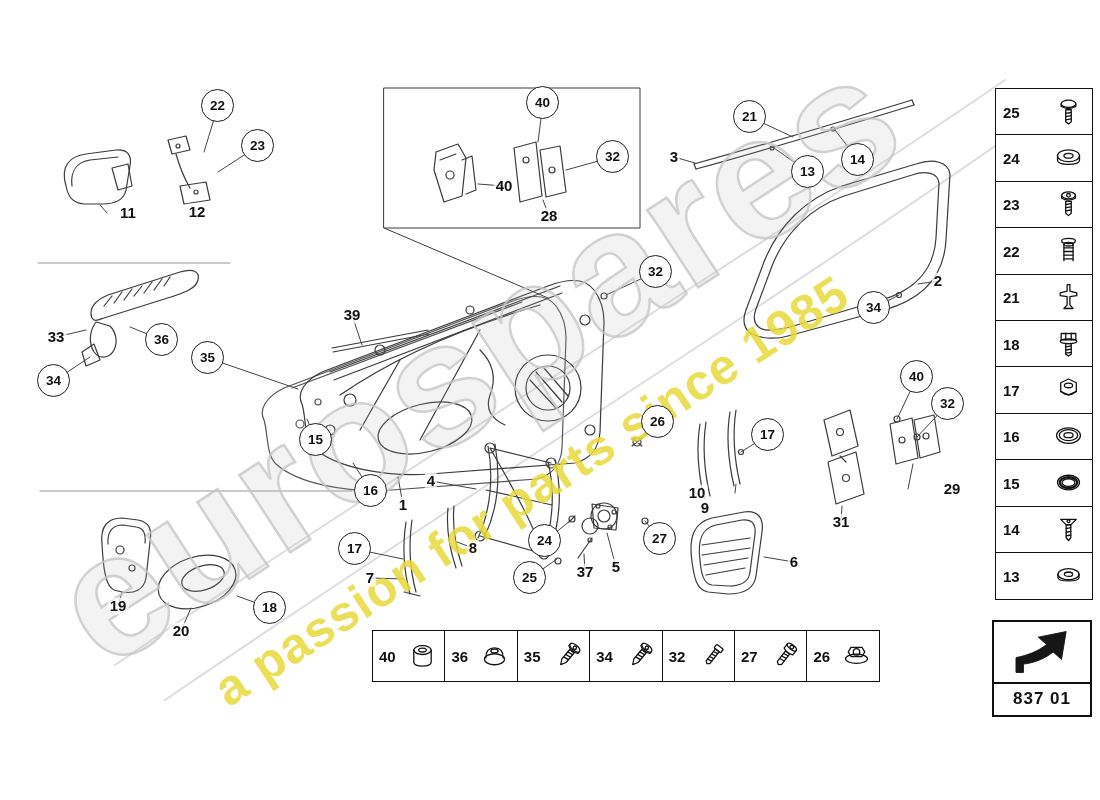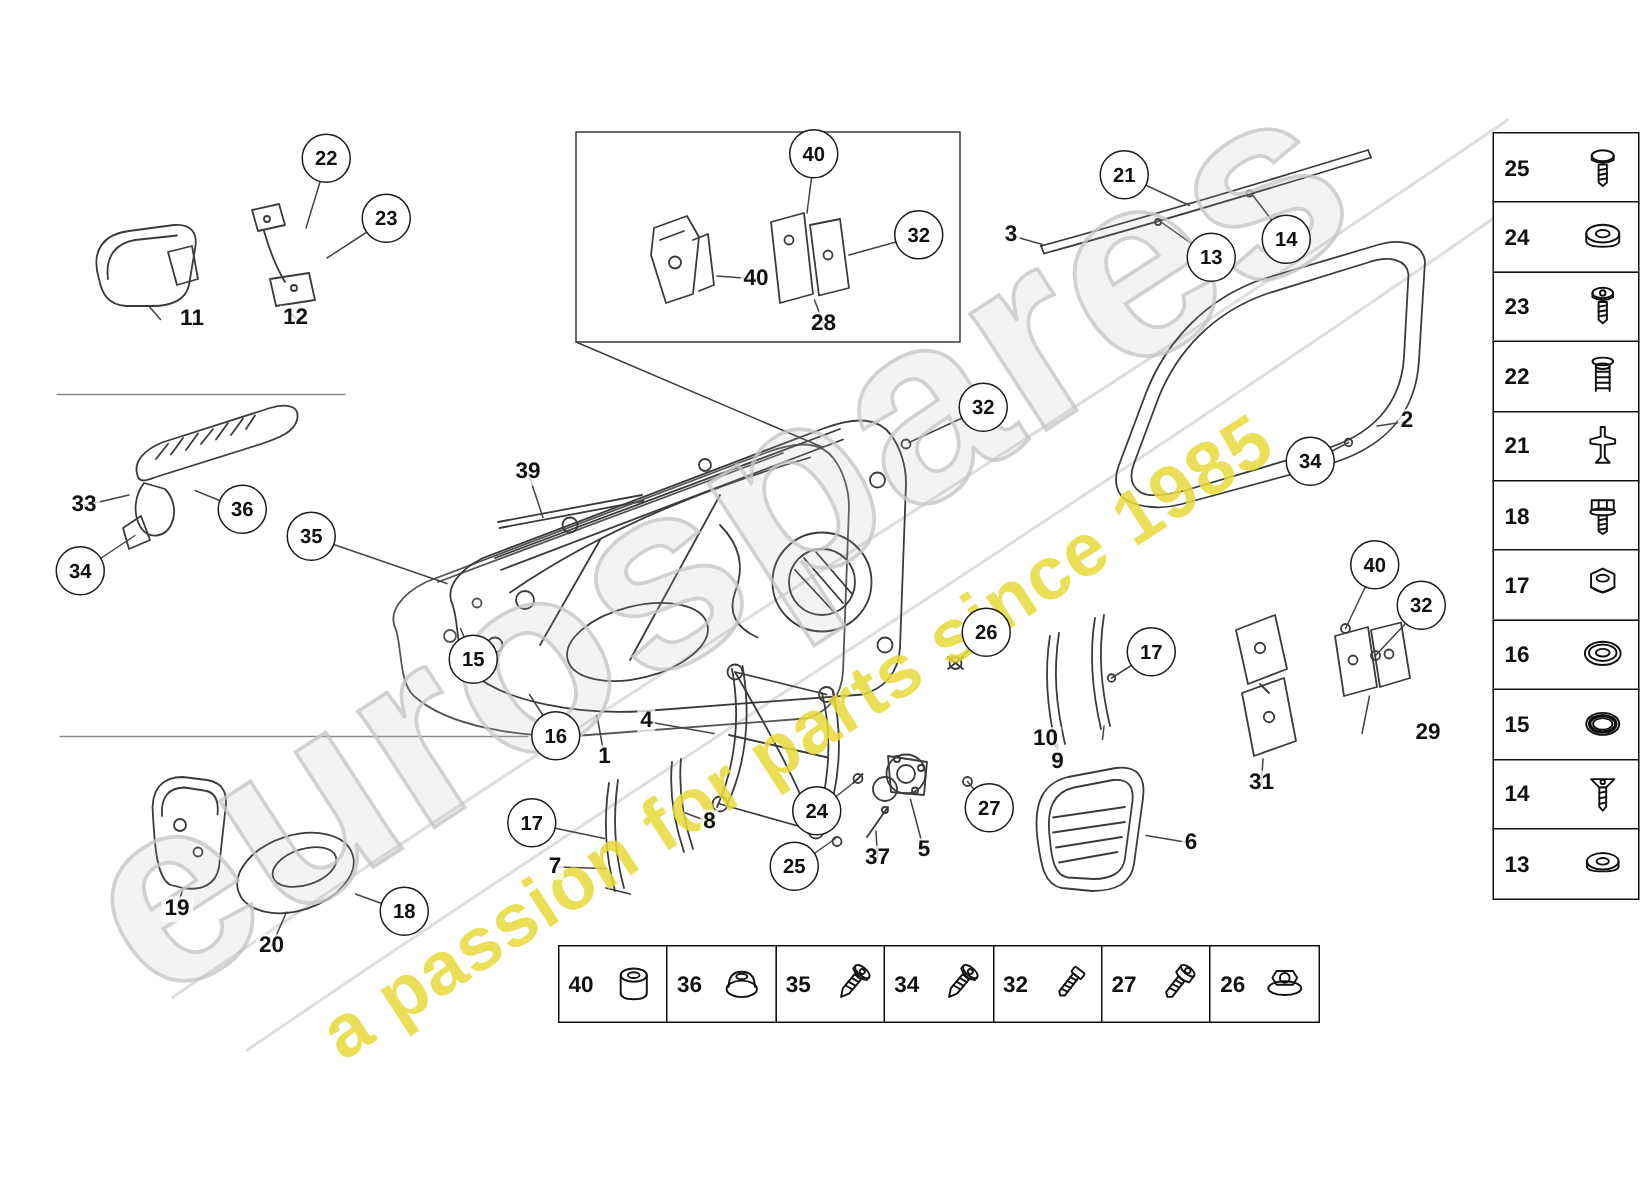--- a/index.html
+++ b/index.html
@@ -508,14 +508,22 @@
       <div class="bottom-cell">
         <span class="cell-num">26</span>
         <svg viewBox="0 0 36 36" class="part-icon">
           <path d="M12,8 L24,8 L27,13 L24,18 L12,18 L9,13 Z"></path>
           <ellipse cx="18" cy="20.5" rx="12" ry="5"></ellipse>
           <circle cx="18" cy="13" r="3.5"></circle>
         </svg>
       </div>
     </div>
 
+  <div class="code-box">
+    <div class="arrow-wrap">
+      <svg width="72" height="52" viewBox="0 0 72 56">
+        <path d="M8,50 L8,34 C20,32 32,27 41,20 L32,12 L62,6 L57,36 L48,28 C38,36 26,40 16,41 L16,50 Z" fill="#161616" stroke="#161616"></path>
+      </svg>
+    </div>
+    <div class="code-label">837 01</div>
+  </div>
 
 </div>
 
 </body></html>

